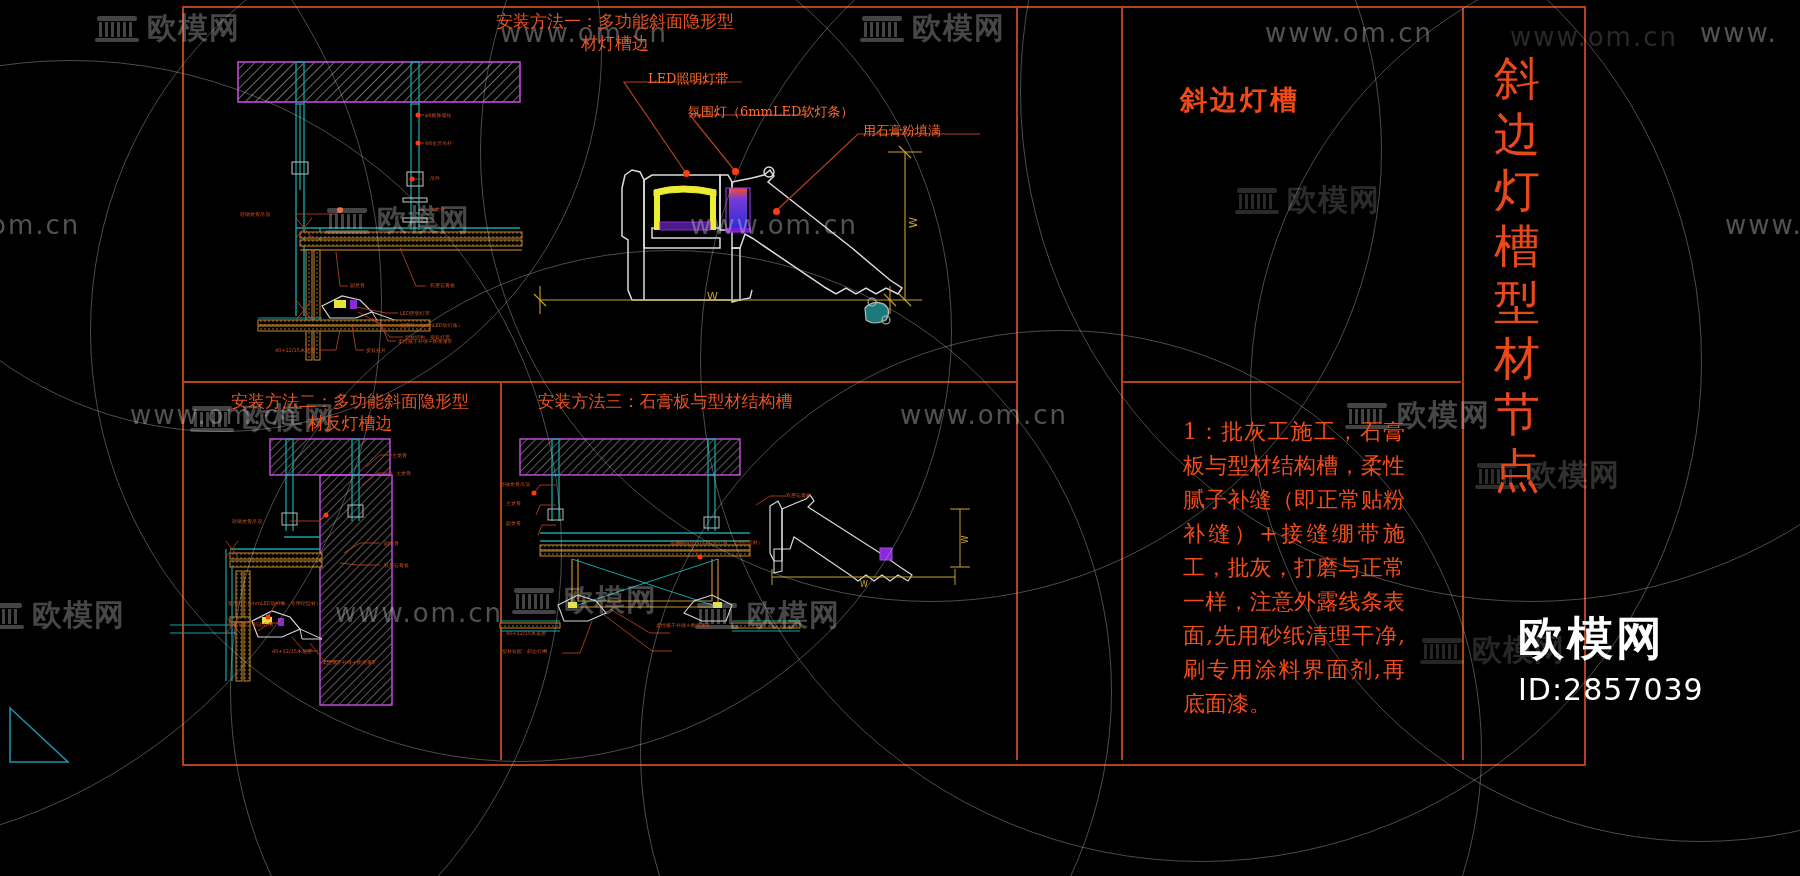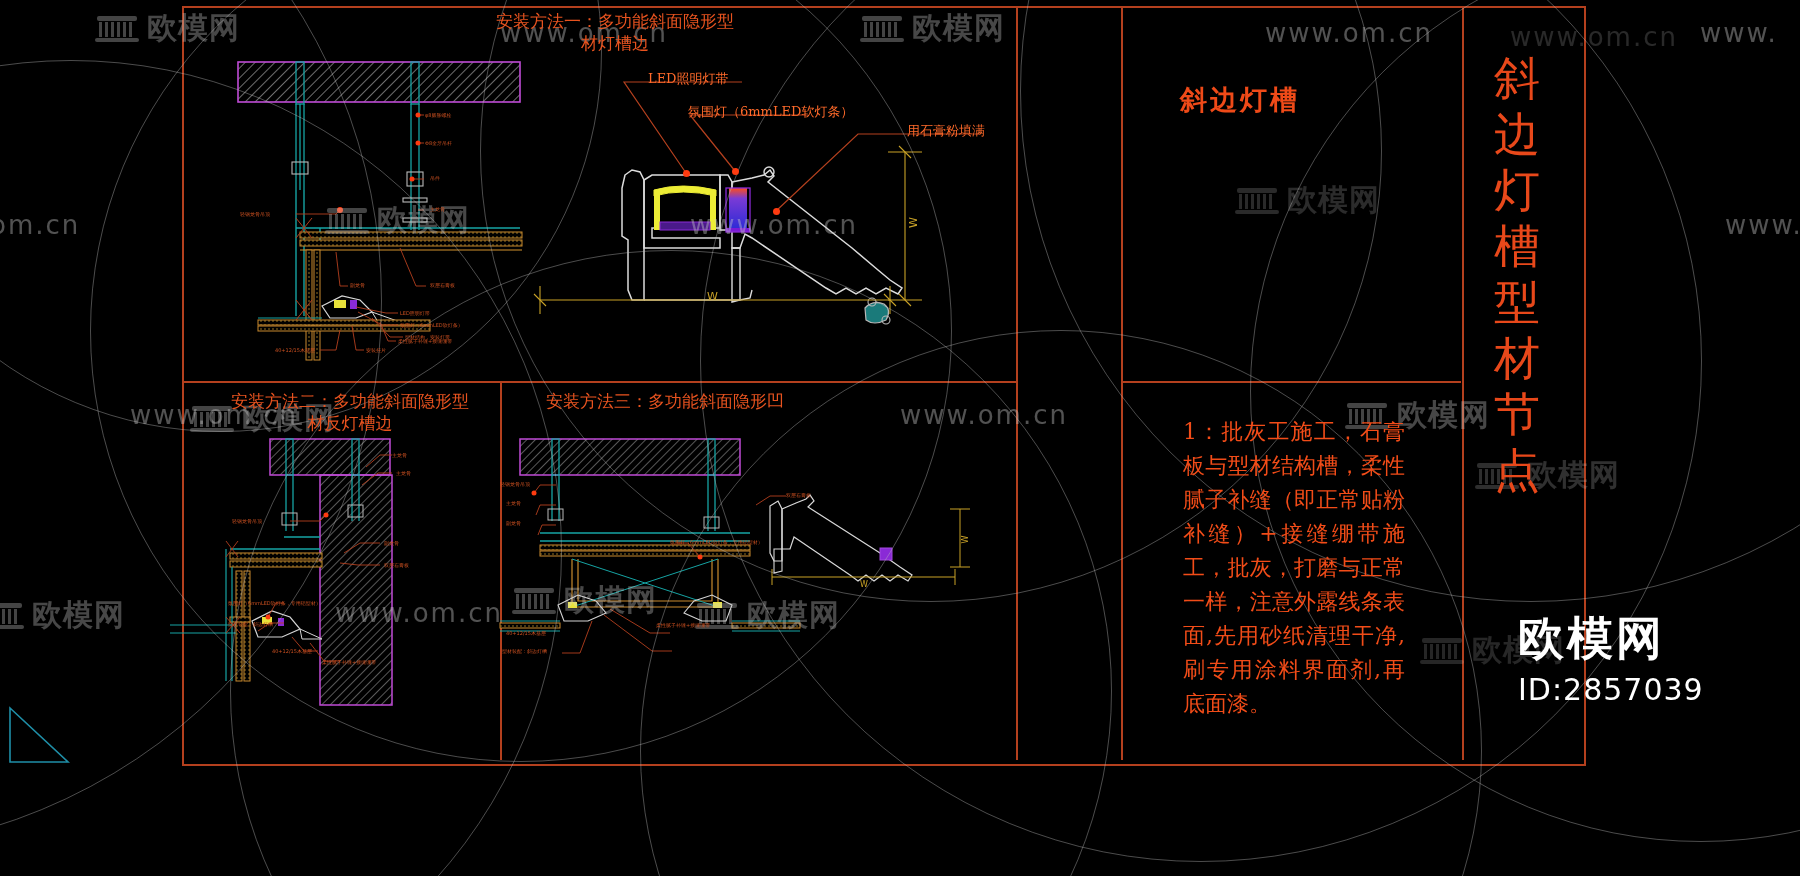--- a/index.html
+++ b/index.html
@@ -178,21 +178,21 @@
   <div class="divline" style="left:1016px;top:8px;width:2px;height:752px;"></div>
   <div class="divline" style="left:1462px;top:8px;width:2px;height:752px;"></div>
   <div class="divline" style="left:1121px;top:8px;width:2px;height:752px;"></div>
   <div class="divline" style="left:1123px;top:381px;width:338px;height:2px;"></div>
   <div class="divline" style="left:500px;top:383px;width:2px;height:377px;"></div>
 
   <div class="cad-title" style="left:195px;top:390px;width:310px;">安装方法二：多功能斜面隐形型
 材反灯槽边</div>
   <div class="cad-title" style="left:455px;top:10px;width:320px;">安装方法一：多功能斜面隐形型
 材灯槽边</div>
-  <div class="cad-title" style="left:500px;top:390px;width:330px;">安装方法三：多功能斜面隐形凹</div>
+  <div class="cad-title" style="left:500px;top:390px;width:330px;">安装方法三：石膏板与型材结构槽</div>
 
   <svg class="cad" style="left:0;top:0;" width="1020" height="381">
 
     <defs>
       <pattern id="hatch" width="7" height="7" patternTransform="rotate(45)" patternUnits="userSpaceOnUse">
         <line x1="0" y1="0" x2="0" y2="7" stroke="#c8c8c8" stroke-width="1.1"></line>
       </pattern>
       <pattern id="hatch2" width="6" height="6" patternTransform="rotate(45)" patternUnits="userSpaceOnUse">
         <line x1="0" y1="0" x2="0" y2="6" stroke="#b0b0b0" stroke-width="1"></line>
       </pattern>
@@ -300,21 +300,21 @@
   <svg class="cad" style="left:0;top:0;" width="1020" height="381">
     <g stroke="#b4401e" stroke-width="1.2" fill="none">
       <path d="M686 173 L624 82 L742 82"></path>
       <path d="M735 171 L690 115 L808 115"></path>
       <path d="M776 211 L858 134 L980 134"></path>
     </g>
   </svg>
 
   <div class="lead-label" style="left:648px;top:70px;">LED照明灯带</div>
   <div class="lead-label" style="left:688px;top:103px;">氛围灯（6mmLED软灯条）</div>
-  <div class="lead-label" style="left:863px;top:122px;margin-left:44px;">用石膏粉填满</div>
+  <div class="lead-label" style="left:863px;top:122px;">用石膏粉填满</div>
 
   <svg class="cad" style="left:0;top:0;" width="1020" height="381">
     <g stroke="#c9a227" stroke-width="1.1" fill="none">
       <line x1="905" y1="152" x2="905" y2="300"></line>
       <line x1="888" y1="152" x2="922" y2="152"></line>
       <line x1="888" y1="300" x2="922" y2="300"></line>
       <line x1="899" y1="146" x2="911" y2="158"></line>
       <line x1="899" y1="294" x2="911" y2="306"></line>
       <line x1="540" y1="300" x2="890" y2="300"></line>
       <line x1="540" y1="286" x2="540" y2="314"></line>

